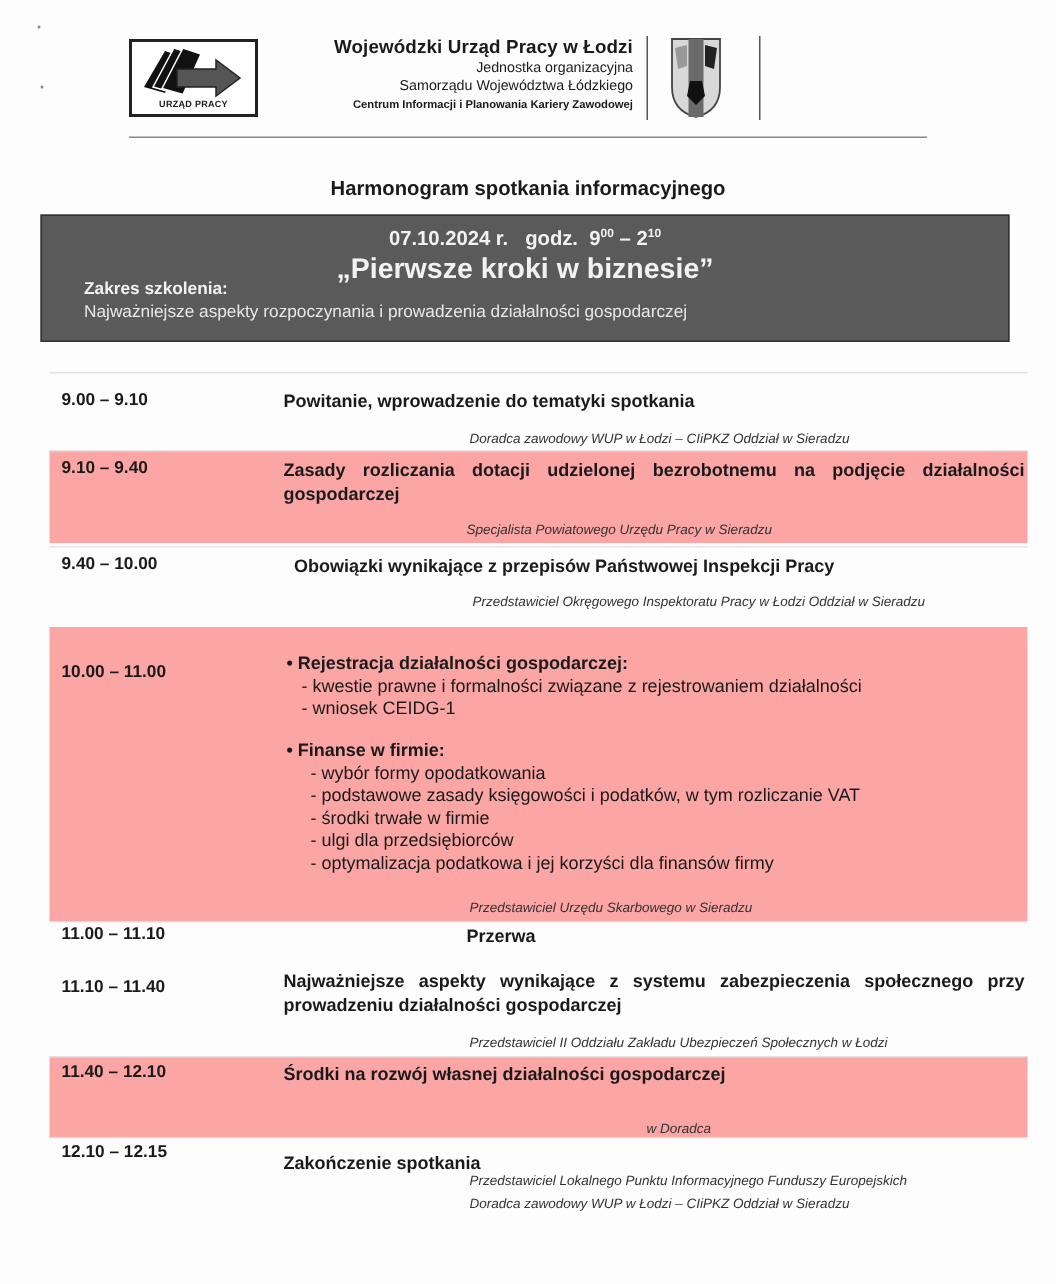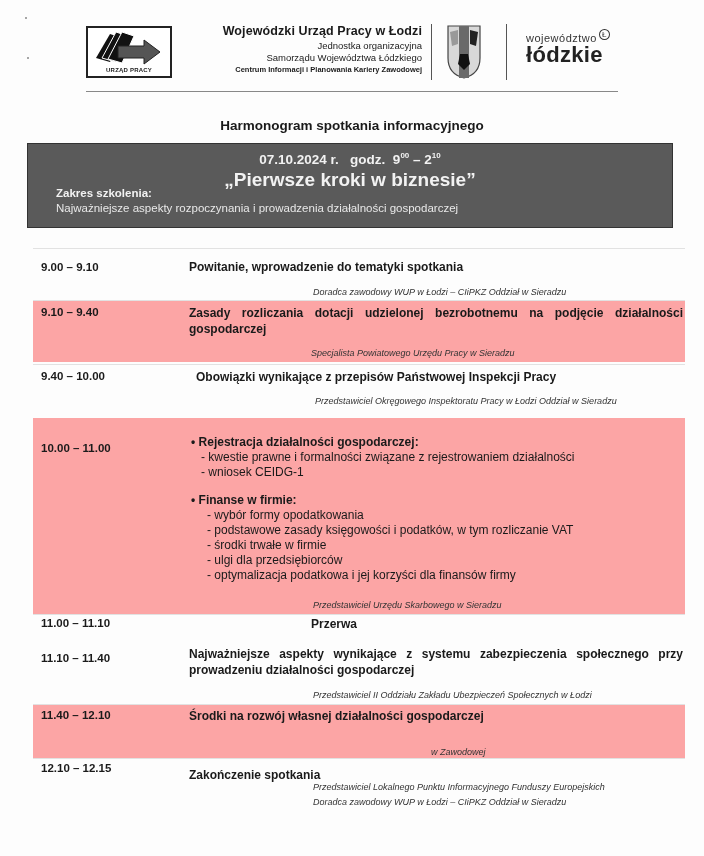--- a/index.html
+++ b/index.html
@@ -75,24 +75,20 @@
   <svg class="crest" viewBox="0 0 36 56">
     <path d="M2,2 L34,2 L34,34 Q34,50 18,54 Q2,50 2,34 Z" fill="#d8d8d8" stroke="#444" stroke-width="1.2"></path>
     <rect x="13" y="2" width="10" height="52" fill="#6a6a6a"></rect>
     <path d="M4,8 L12,6 L12,20 L6,22 Z" fill="#999"></path>
     <path d="M24,6 L32,8 L30,22 L24,20 Z" fill="#222"></path>
     <path d="M14,30 L22,30 L24,40 L18,46 L12,40 Z" fill="#111"></path>
   </svg>
 
   <div class="vdiv" style="left:420px;"></div>
 
-  <div class="woj-text">
-    <div class="w1"><span>województwo</span><sup>Ł</sup></div>
-    <div class="w2">łódzkie</div>
-  </div>
 </div>
 <div class="header-rule"></div>
 
 <div class="doc-title">Harmonogram spotkania informacyjnego</div>
 
 <div class="banner">
   <div class="b1">
     <span>07.10.2024 r.</span>&nbsp;&nbsp;
     <span>godz.</span>&nbsp;
     <span>9</span><sup>00</sup>
@@ -148,21 +144,21 @@
   <div class="row" style="top:644px;height:60px;border-top:none;">
     <div class="time" style="top:8px;">11.10 – 11.40</div>
     <div class="topic" style="top:2px;">Najważniejsze aspekty wynikające z systemu zabezpieczenia społecznego przy prowadzeniu działalności gospodarczej</div>
     <div class="speaker" style="top:46px;left:280px;">Przedstawiciel II Oddziału Zakładu Ubezpieczeń Społecznych  w Łodzi</div>
   </div>
 
   <div class="row shaded" style="top:704px;height:54px;">
     <div class="time" style="top:4px;">11.40 – 12.10</div>
     <div class="topic" style="top:3px;">Środki na rozwój własnej działalności gospodarczej</div>
     <div class="speaker" style="top:30px;left:280px;margin-top:47px;">Przedstawiciel Lokalnego Punktu Informacyjnego Funduszy Europejskich</div>
-    <div class="speaker" style="top:42px;left:398px;">w Zawodowej</div>
+    <div class="speaker" style="top:42px;left:398px;">w Doradca</div>
   </div>
 
   <div class="row" style="top:758px;height:60px;">
     <div class="time" style="top:3px;">12.10 – 12.15</div>
     <div class="topic" style="top:8px;">Zakończenie spotkania</div>
     <div class="speaker" style="top:38px;left:280px;">Doradca zawodowy WUP w Łodzi – CIiPKZ  Oddział w Sieradzu</div>
   </div>
 
 </div>
 

